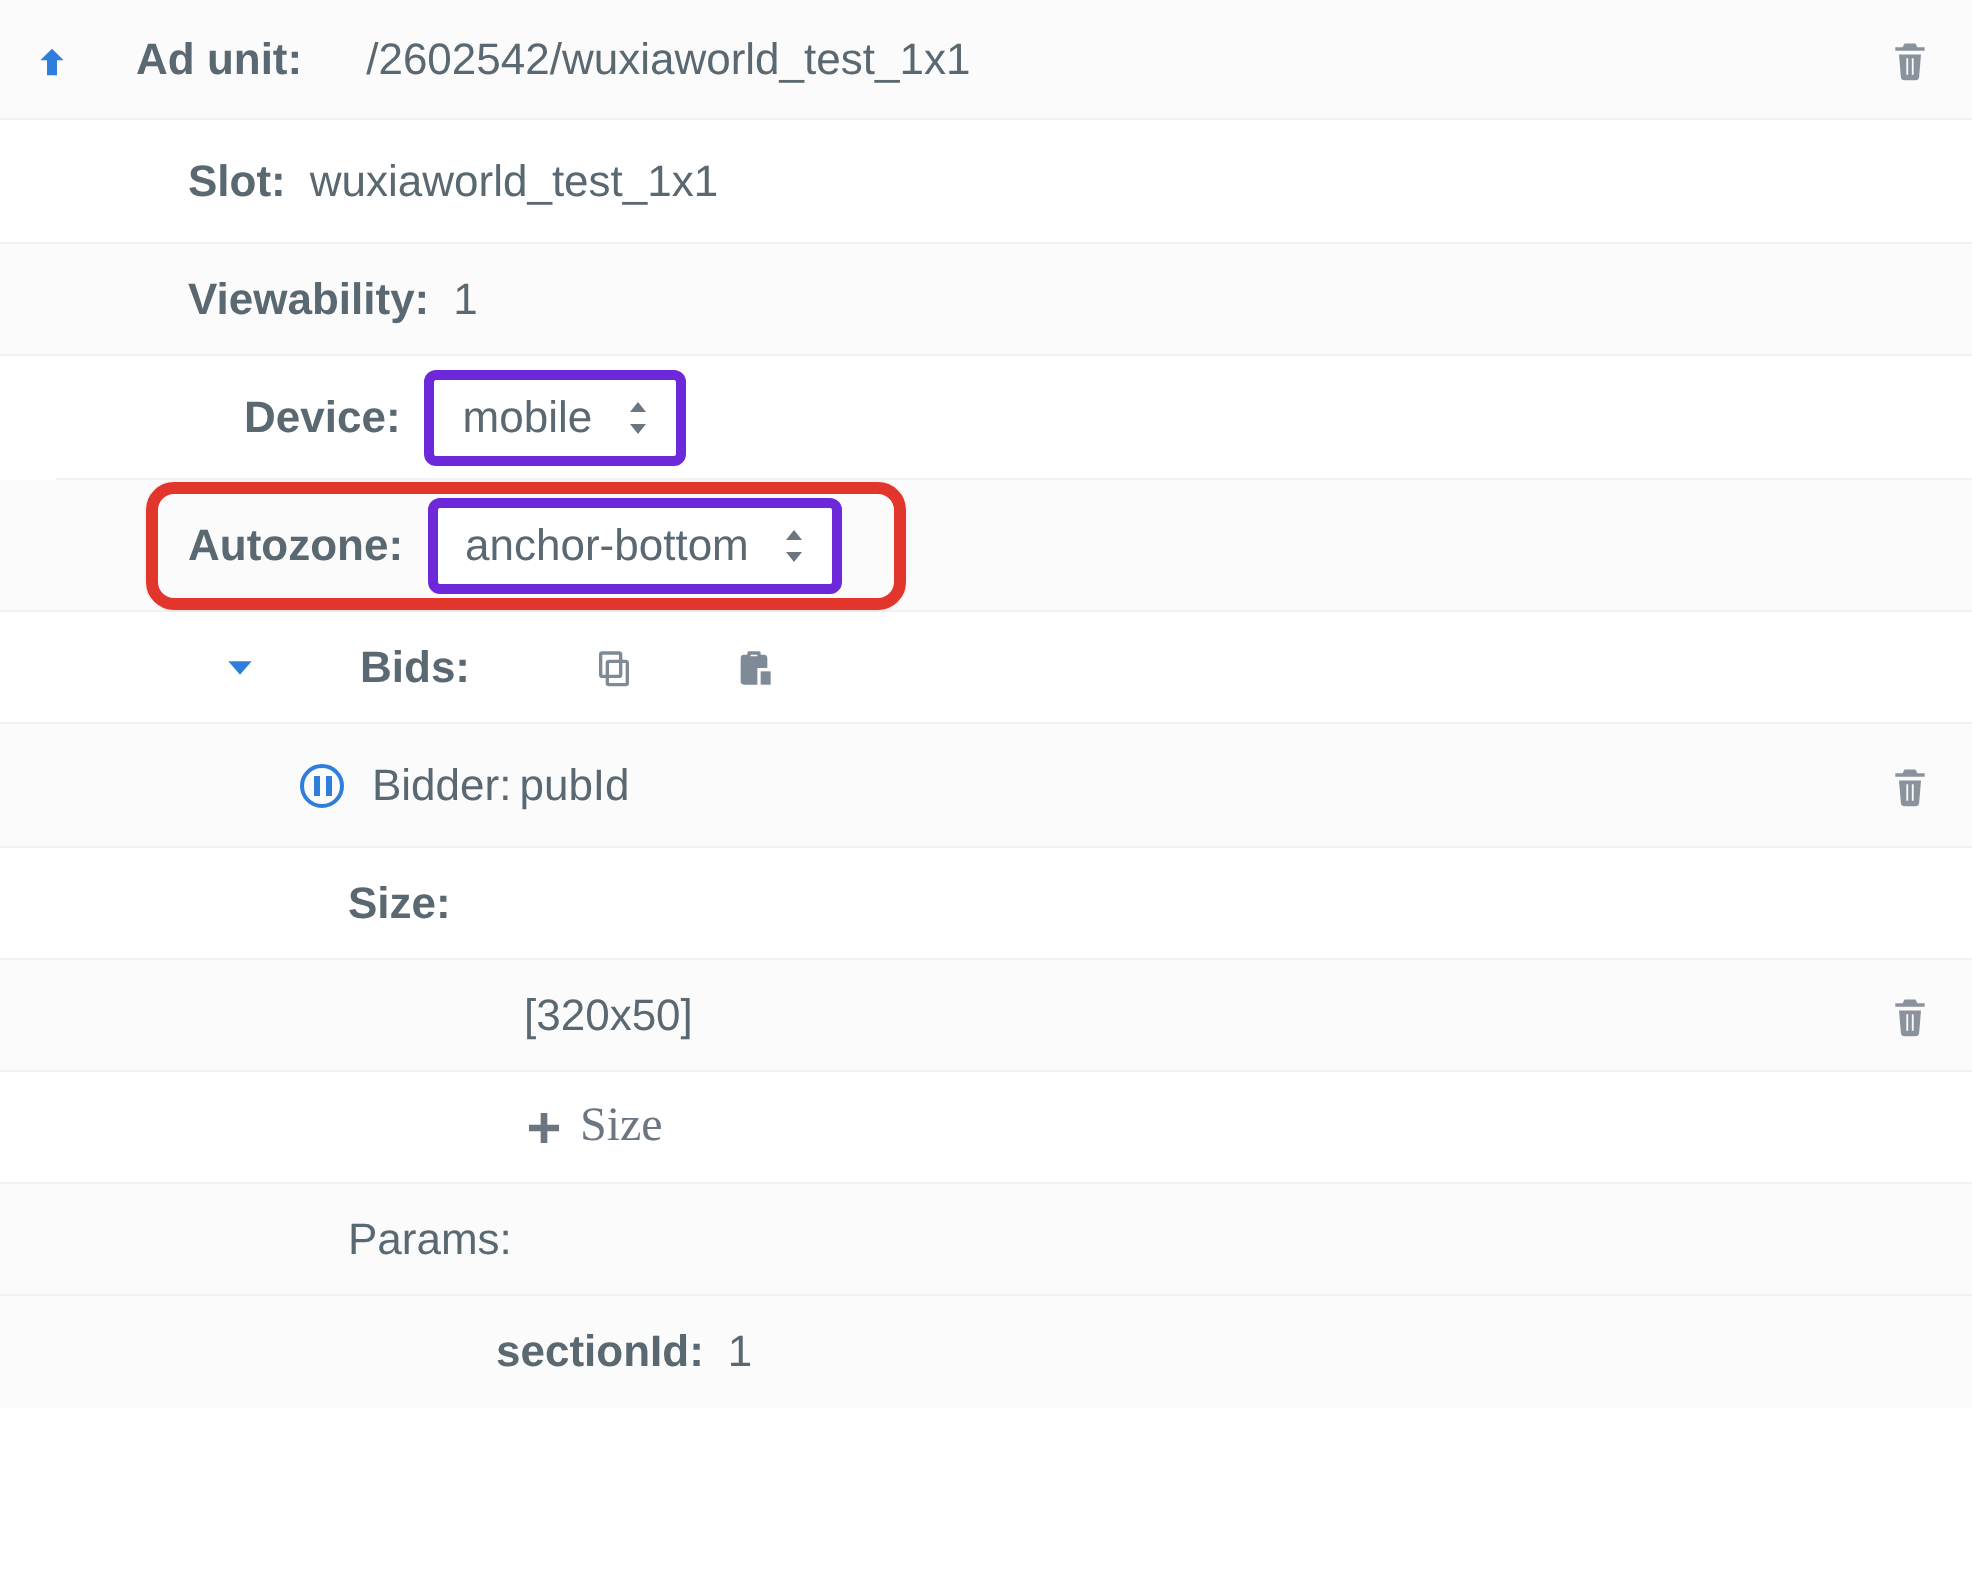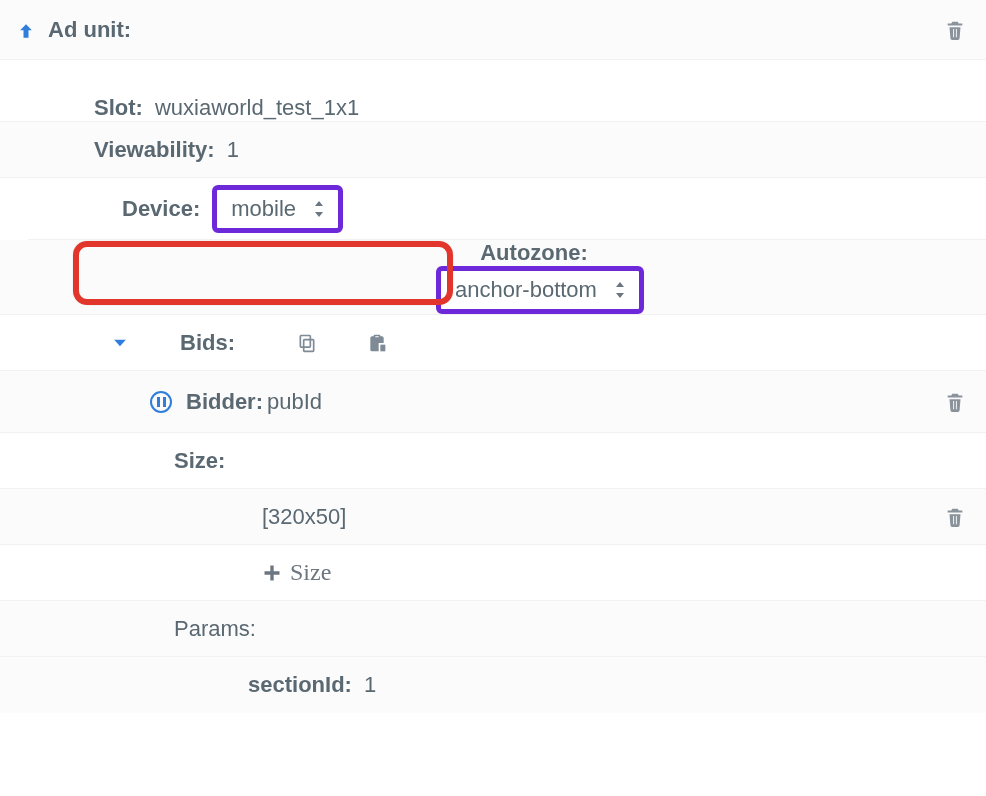--- a/index.html
+++ b/index.html
@@ -123,35 +123,36 @@
   .pad-l-3 { padding-left: 174px; }
   .pad-l-4 { padding-left: 248px; }
   .pad-l-4b { padding-left: 262px; }
   svg { display: block; }
 </style>
 </head>
 <body>
 
 <div class="page">
 
-  <div class="row alt" style="min-height:60px;">
+  <div class="row alt" style="min-height:60px;gap:20px;">
     <span class="arrow-up">
       <svg viewBox="0 0 24 24" width="20" height="20" fill="currentColor">
         <path d="M12 4l-7 7h4v9h6v-9h4z"></path>
       </svg>
     </span>
     <span class="label">Ad unit:</span>
+    <span class="value" style="font-weight:400;">/2602542/wuxiaworld_test_1x1</span>
     <span class="trash">
       <svg viewBox="0 0 24 24" width="22" height="22" fill="currentColor">
         <path d="M9 3h6l1 2h4v2H4V5h4l1-2zM6 9h12l-1 12a2 2 0 0 1-2 2H9a2 2 0 0 1-2-2L6 9zm4 2v9h1v-9h-1zm3 0v9h1v-9h-1z"></path>
       </svg>
     </span>
   </div>
 
-  <div class="row pad-l-1a" style="min-height:62px;align-items:flex-end;">
+  <div class="row pad-l-1a" style="min-height:62px;">
     <span class="label">Slot:</span>
     <span class="value">wuxiaworld_test_1x1</span>
   </div>
 
   <div class="row alt pad-l-1a" style="min-height:56px;">
     <span class="label">Viewability:</span>
     <span class="value">1</span>
   </div>
 
   <div class="row pad-l-1a" style="min-height:62px;margin-left:28px;">
@@ -159,21 +160,21 @@
     <span class="select">
       <span>mobile</span>
       <span class="updown">
         <svg viewBox="0 0 10 16" width="10" height="16" fill="currentColor">
           <path d="M5 0l4 5H1zM5 16L1 11h8z"></path>
         </svg>
       </span>
     </span>
   </div>
 
-  <div class="row alt pad-l-1a" style="min-height:66px;flex-direction:column;">
+  <div class="row alt pad-l-1a" style="min-height:66px;">
     <span class="label">Autozone:</span>
     <span class="select">
       <span>anchor-bottom</span>
       <span class="updown">
         <svg viewBox="0 0 10 16" width="10" height="16" fill="currentColor">
           <path d="M5 0l4 5H1zM5 16L1 11h8z"></path>
         </svg>
       </span>
     </span>
   </div>
@@ -199,21 +200,21 @@
     </span>
   </div>
 
   <div class="row alt pad-l-2" style="min-height:62px;">
     <span class="pause-circle">
       <span class="bars">
           <span></span>
           <span></span>
         </span>
     </span>
-    <span class="label" style="font-weight:700; margin-right:4px;">Bidder:</span>
+    <span class="label" style="font-weight:400; margin-right:4px;">Bidder:</span>
     <span class="value">pubId</span>
     <span class="trash">
       <svg viewBox="0 0 24 24" width="22" height="22" fill="currentColor">
         <path d="M9 3h6l1 2h4v2H4V5h4l1-2zM6 9h12l-1 12a2 2 0 0 1-2 2H9a2 2 0 0 1-2-2L6 9zm4 2v9h1v-9h-1zm3 0v9h1v-9h-1z"></path>
       </svg>
     </span>
   </div>
 
   <div class="row pad-l-3" style="min-height:56px;">
     <span class="label">Size:</span>

